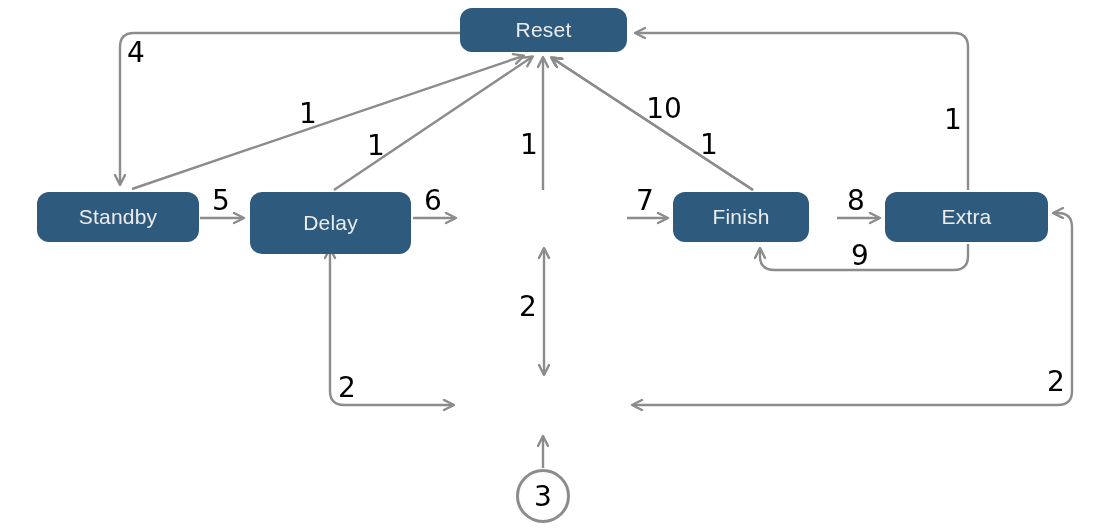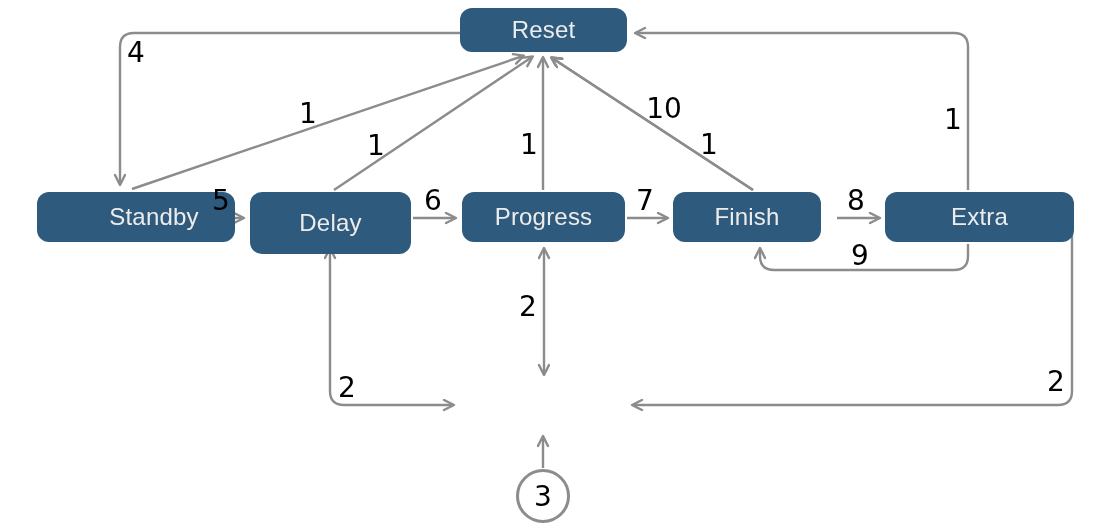--- a/index.html
+++ b/index.html
@@ -11,29 +11,29 @@
     overflow:hidden;
   }
   #edge-layer{position:absolute;left:0;top:0;z-index:1;}
   .node{
     position:absolute;
     z-index:2;
     background:#2e5b7d;
     color:#ececec;
     border-radius:12px;
     display:flex;align-items:center;justify-content:center;
-    font-size:24px;
+    font-size:21px;
     letter-spacing:0.2px;
   }
   .node-reset   {left:460px;top:8px;  width:167px;height:44px;}
-  .node-standby {left:37px; top:192px;width:162px;height:50px;padding-left:36px;}
+  .node-standby {left:37px; top:192px;width:162px;height:50px;}
   .node-delay   {left:250px;top:192px;width:161px;height:62px;}
   .node-progress{left:462px;top:192px;width:163px;height:50px;}
-  .node-finish  {left:673px;top:192px;width:148px;height:50px;}
-  .node-extra   {left:885px;top:192px;width:189px;height:50px;}
+  .node-finish  {left:673px;top:192px;width:136px;height:50px;}
+  .node-extra   {left:885px;top:192px;width:163px;height:50px;}
   .node-onhold  {left:462px;top:380px;width:163px;height:50px;}
   .start-circle{
     position:absolute;z-index:2;
     left:516px;top:469px;width:54px;height:54px;
     background:#ffffff;
     border:3px solid #8c8c8c;
     border-radius:50%;
     box-sizing:border-box;
     display:flex;align-items:center;justify-content:center;
     color:#000000;
@@ -86,23 +86,20 @@
 
   <div class="node node-reset">
     <span>Reset</span>
   </div>
   <div class="node node-standby">
     <span>Standby</span>
   </div>
   <div class="node node-delay">
     <span>Delay</span>
   </div>
-  <div class="node node-progress">
-    <span>Progress</span>
-  </div>
   <div class="node node-finish">
     <span>Finish</span>
   </div>
   <div class="node node-extra">
     <span>Extra</span>
   </div>
 
   <div class="start-circle">
     <span>3</span>
   </div>

